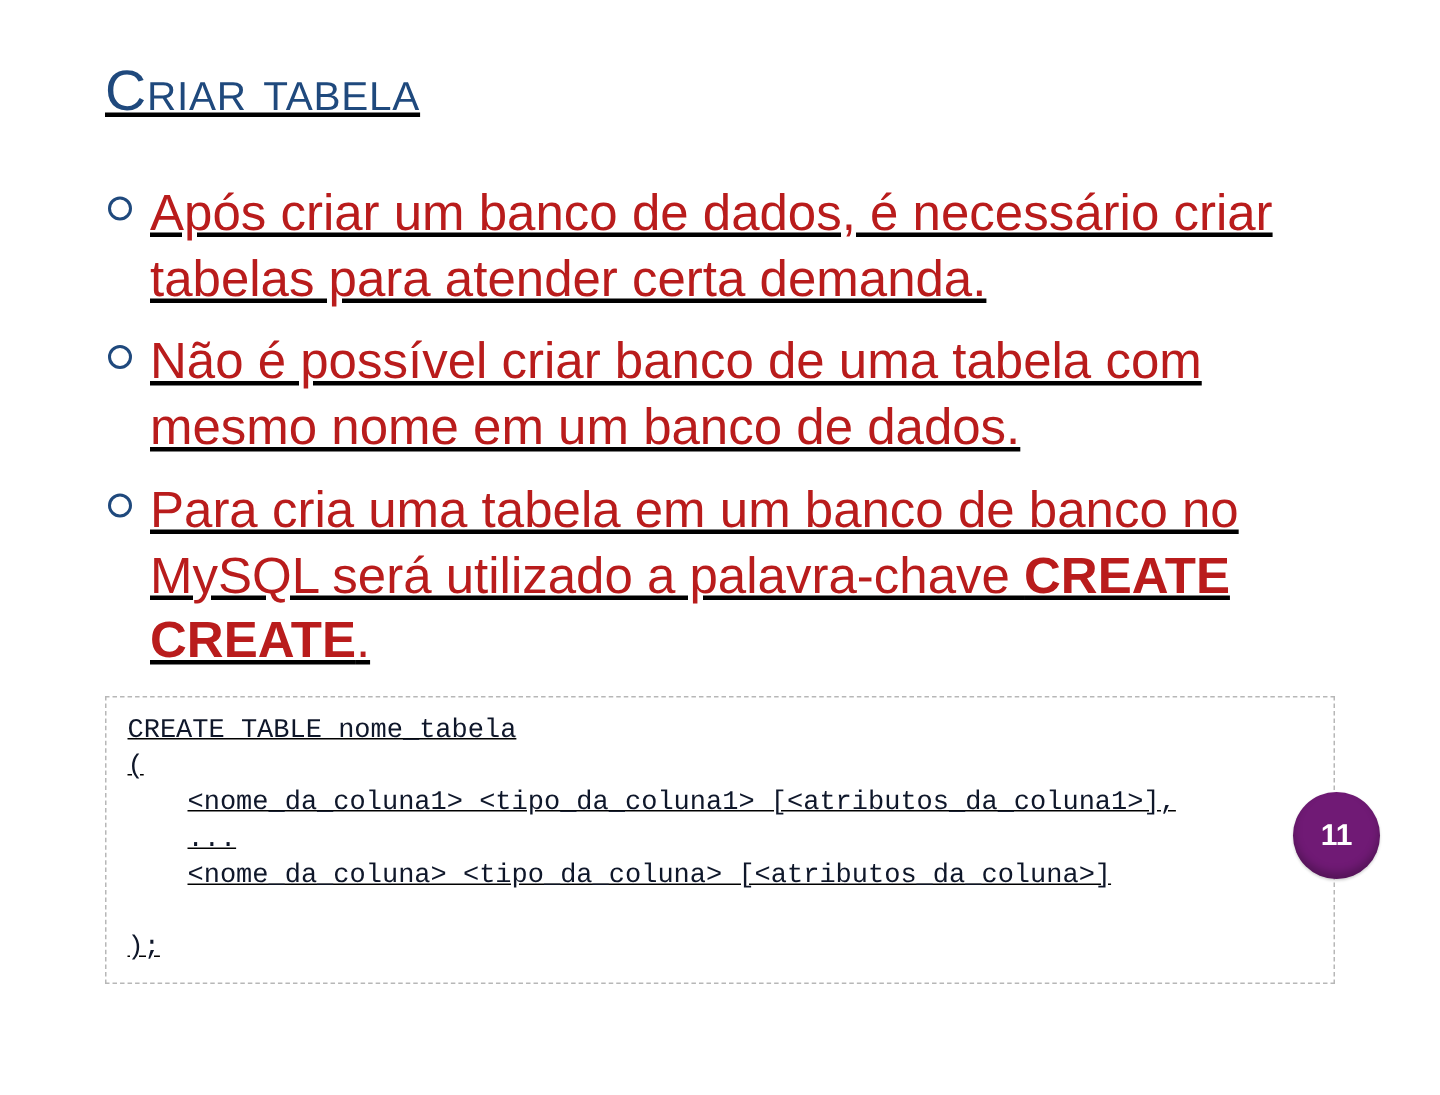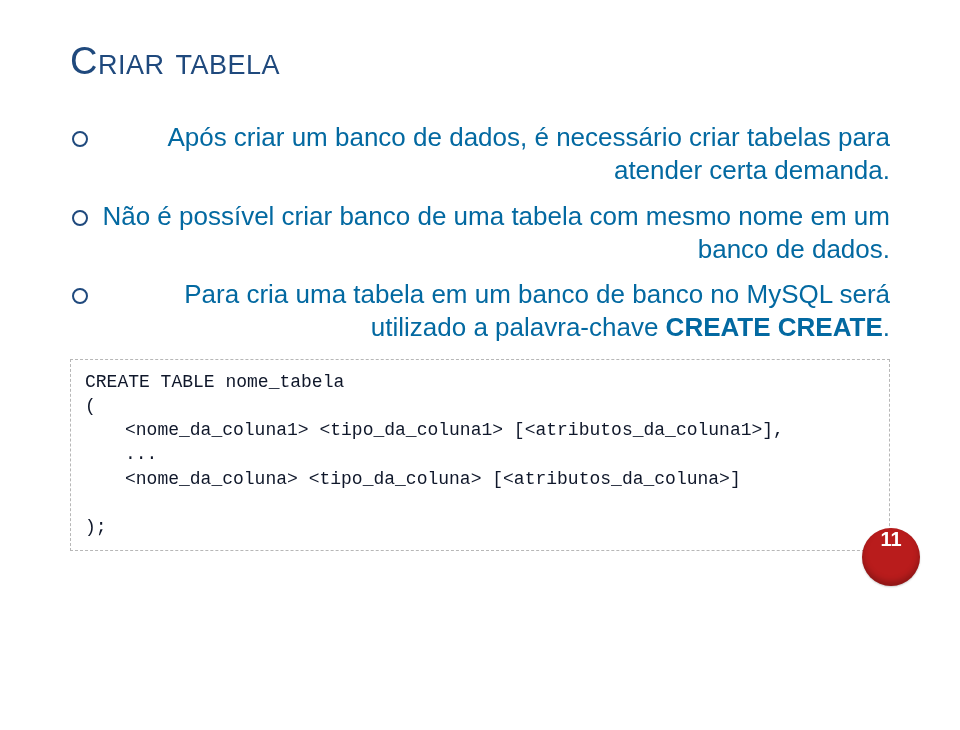--- a/index.html
+++ b/index.html
@@ -2,35 +2,35 @@
 <html><head>
 <meta charset="utf-8">
 <style>
   * { margin: 0; padding: 0; box-sizing: border-box; }
   html, body { width: 960px; height: 730px; background: #fff; font-family: Arial, Helvetica, sans-serif; }
   .slide {
     position: relative;
     width: 960px;
     height: 614px;
     padding: 40px 70px 40px 70px;
+    text-decoration: underline;
   }
   .title {
     color: #1f497d;
     font-size: 38px;
     font-weight: 400;
     font-variant: small-caps;
     letter-spacing: 0.5px;
     margin-bottom: 38px;
   }
   .bullets {
     list-style: none;
-    font-size: 26px;
-    color: #0369a1;
+    font-size: 34px;
+    color: #b91c1c;
     line-height: 1.28;
-    text-align: right;
   }
   .bullets li {
     margin-bottom: 12px;
     padding-left: 30px;
     position: relative;
   }
   .bullets li::before {
     content: "";
     position: absolute;
     left: 2px;
@@ -53,24 +53,24 @@
     white-space: pre;
   }
   .codebox .indent { padding-left: 40px; display: block; }
   .page-badge {
     position: absolute;
     right: 40px;
     bottom: 28px;
     width: 58px;
     height: 58px;
     border-radius: 50%;
-    background: #b91c1c;
+    background: #701a75;
     color: #fff;
     display: flex;
-    align-items: flex-start;
+    align-items: center;
     justify-content: center;
     font-size: 20px;
     font-weight: 700;
     box-shadow: inset 0 -4px 6px rgba(0,0,0,0.25), 0 1px 2px rgba(0,0,0,0.2);
   }
 </style>
 </head>
 <body>
 
 <div class="slide">

